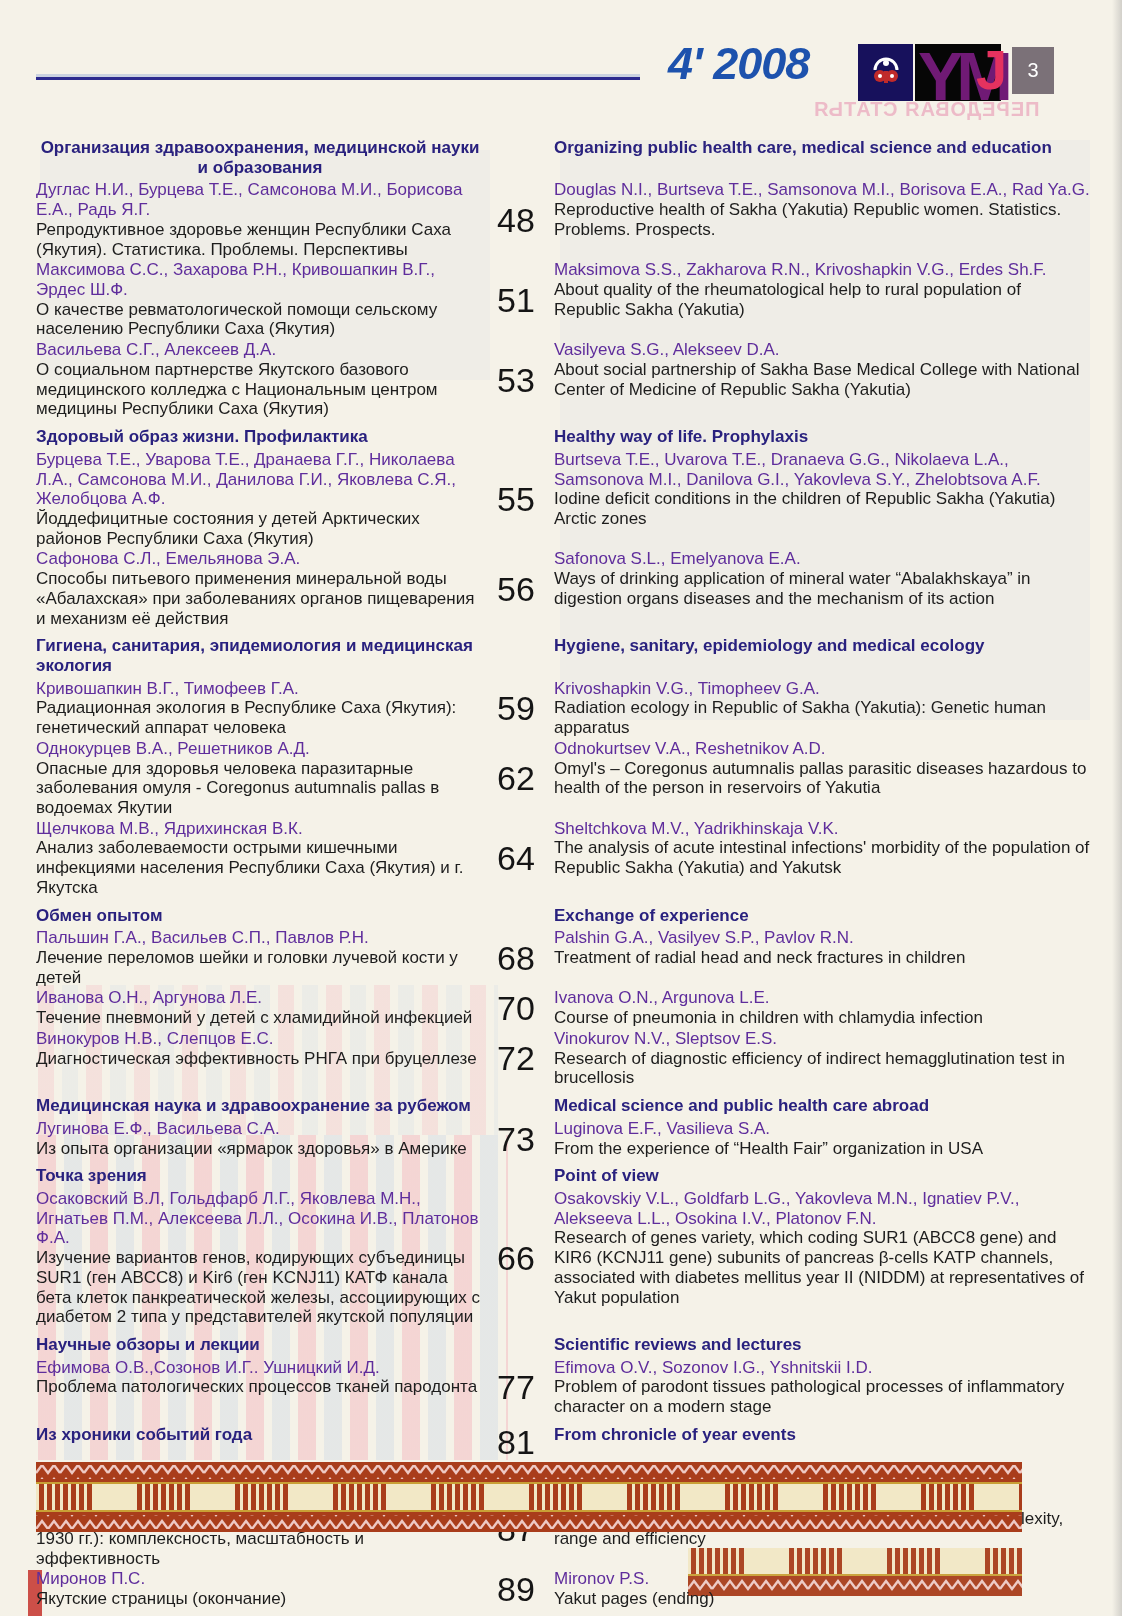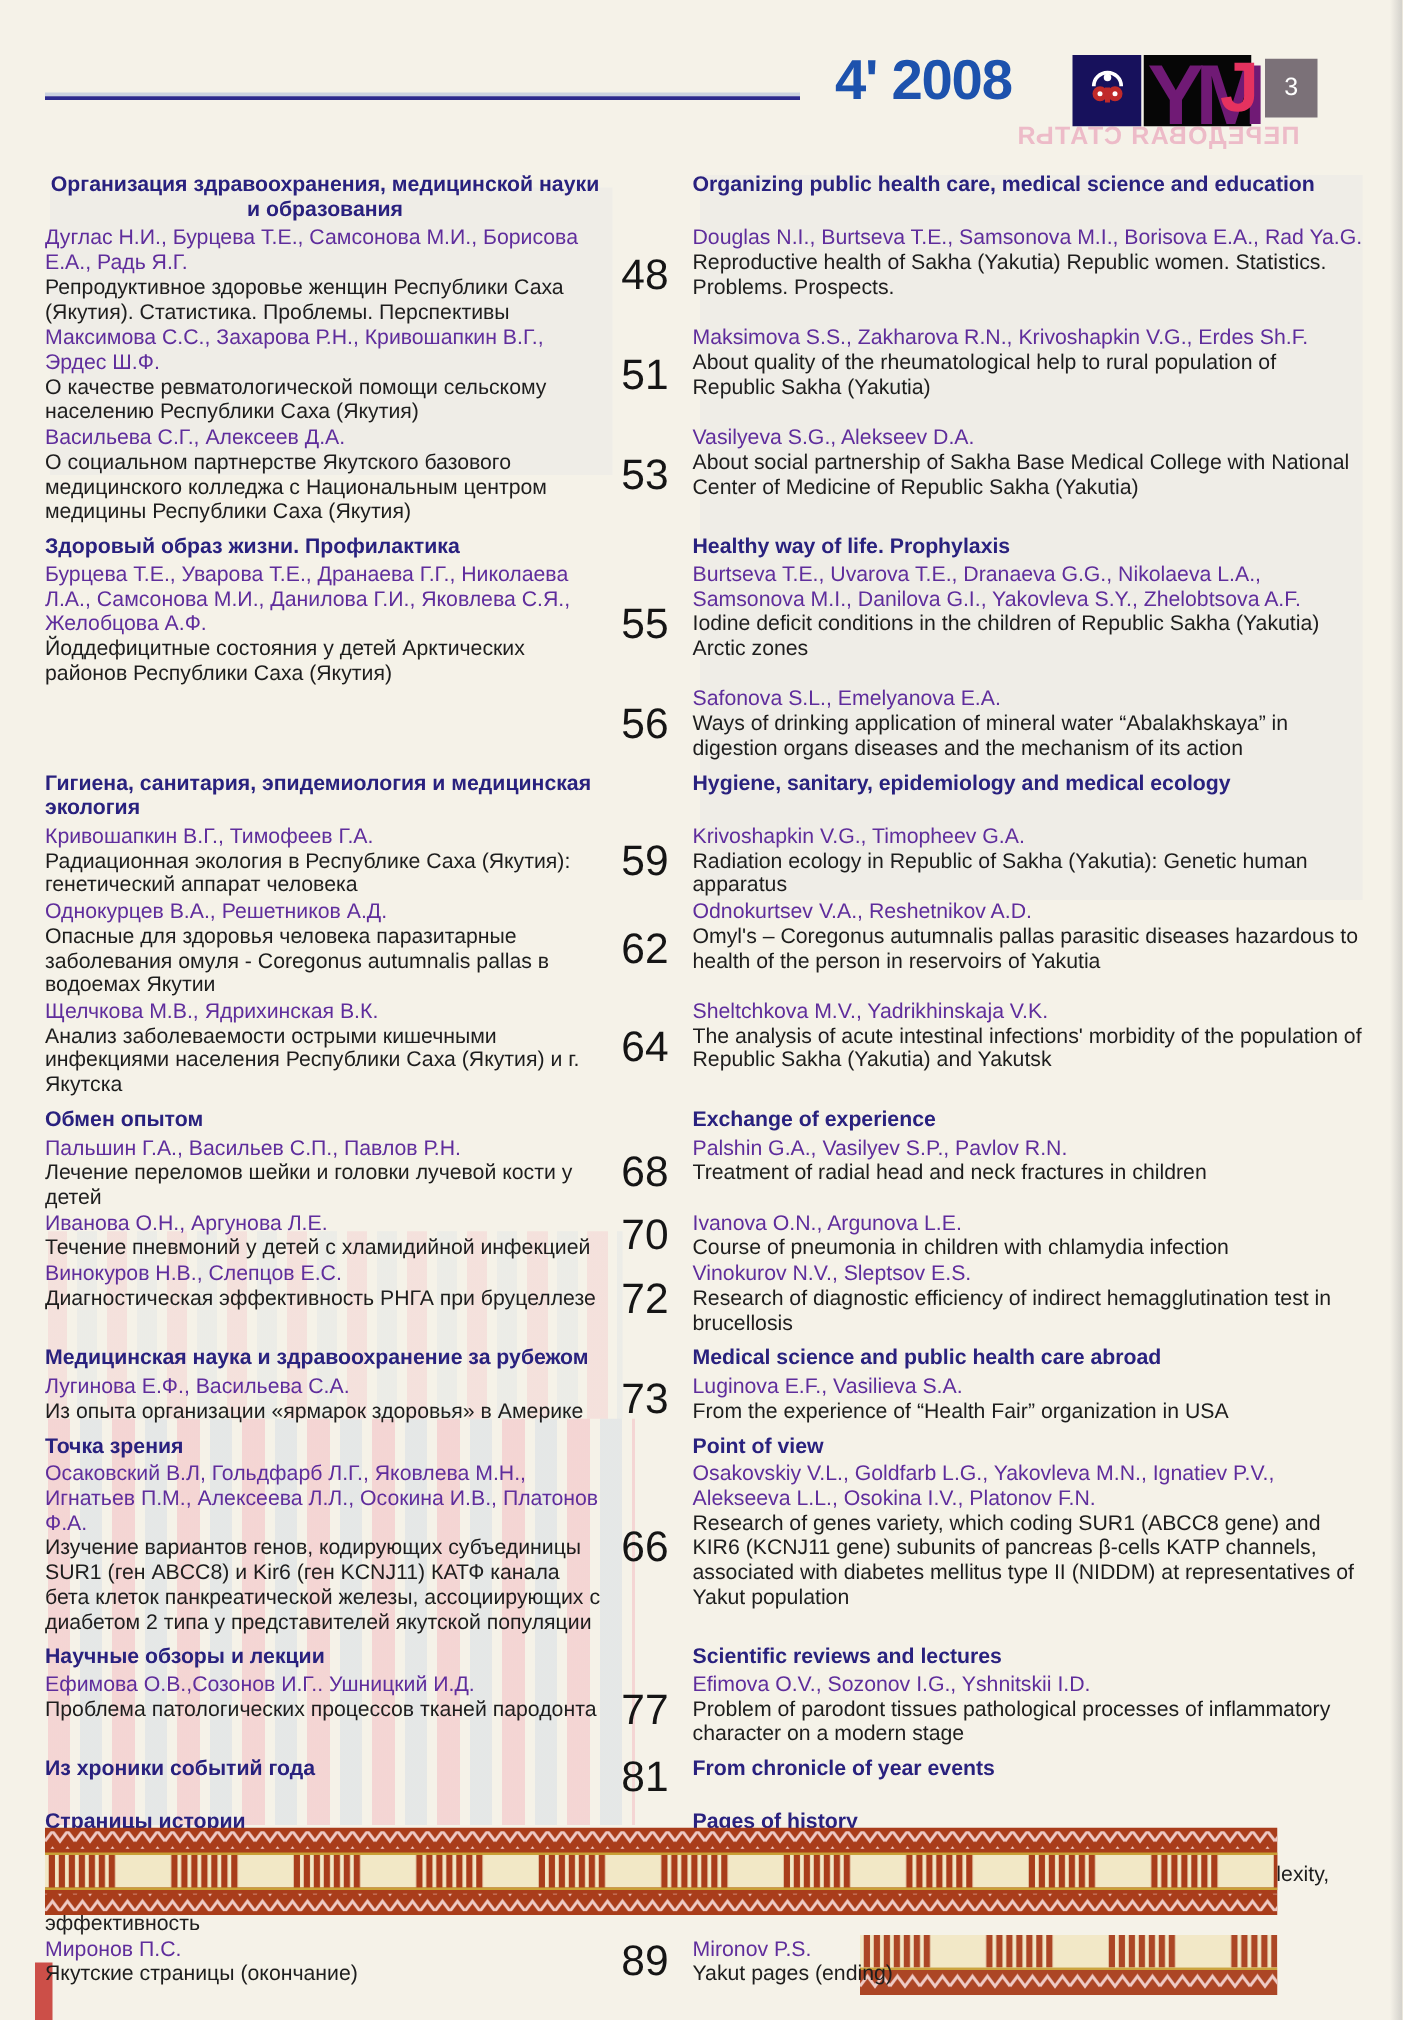--- a/index.html
+++ b/index.html
@@ -21,21 +21,21 @@
   .bleed-bars-strong{position:absolute;left:38px;top:1135px;width:470px;height:325px;
     background:repeating-linear-gradient(90deg,rgba(244,178,188,.45) 0 18px,rgba(255,255,255,0) 18px 26px,rgba(205,216,229,.40) 26px 44px,rgba(255,255,255,0) 44px 52px);
     filter:blur(.5px);}
   .ghost{position:absolute;right:82px;top:98px;transform:scaleX(-1);
     font-weight:bold;font-size:20px;letter-spacing:1px;color:rgba(224,97,146,.38);white-space:nowrap;}
   .red-corner{position:absolute;left:28px;top:1570px;width:14px;height:46px;background:rgba(196,51,44,.85);}
   
   .rule{position:absolute;left:36px;top:77px;width:604px;height:3px;background:#2c2a8e;
     box-shadow:0 -3px 0 0 rgba(150,170,215,.45);}
   .issue{position:absolute;left:668px;top:38px;font-size:45px;font-weight:bold;
-    color:#1d52ad;letter-spacing:-1px;white-space:nowrap;}
+    color:#1d52ad;letter-spacing:-1px;white-space:nowrap;font-style:italic;}
   .logo-emblem-box{position:absolute;left:858px;top:44px;width:55px;height:57px;background:#17115c;
     display:flex;align-items:center;justify-content:center;}
   .logo-black{position:absolute;left:915px;top:44px;width:86px;height:57px;background:#060606;}
   .logo-ym{position:absolute;left:918px;top:42px;font-size:68px;line-height:1;font-weight:bold;
     color:#701a75;letter-spacing:-7px;z-index:3;}
   .logo-j{position:absolute;left:976px;top:42px;font-size:56px;line-height:1;font-weight:bold;
     color:#e5325f;z-index:4;}
   .badge{position:absolute;left:1012px;top:47px;width:42px;height:47px;background:#7b7178;
     color:#fff;display:flex;align-items:center;justify-content:center;font-size:20px;z-index:3;}
   
@@ -139,20 +139,24 @@
         <div class="au">Бурцева Т.Е., Уварова Т.Е., Дранаева Г.Г., Николаева Л.А., Самсонова М.И., Данилова Г.И., Яковлева С.Я., Желобцова А.Ф.</div>
         <div class="ti">Йоддефицитные состояния у детей Арктических районов Республики Саха (Якутия)</div>
       </div>
       <div class="num">55</div>
       <div class="en">
         <div class="au">Burtseva T.E., Uvarova T.E., Dranaeva G.G., Nikolaeva L.A., Samsonova M.I., Danilova G.I., Yakovleva S.Y., Zhelobtsova A.F.</div>
         <div class="ti">Iodine deficit conditions in the children of Republic Sakha (Yakutia) Arctic zones</div>
       </div>
     </div>
     <div class="row erow">
+      <div class="ru">
+        <div class="au">Сафонова С.Л., Емельянова Э.А.</div>
+        <div class="ti">Способы питьевого применения минеральной воды «Абалахская» при заболеваниях органов пищеварения и механизм её действия</div>
+      </div>
       <div class="num">56</div>
       <div class="en">
         <div class="au">Safonova S.L., Emelyanova E.A.</div>
         <div class="ti">Ways of drinking application of mineral water “Abalakhskaya” in digestion organs diseases and the mechanism of its action</div>
       </div>
     </div>
 
     <div class="row hrow">
       <div class="ru hdr">Гигиена, санитария, эпидемиология и медицинская экология</div>
       <div class="num"></div>
@@ -254,21 +258,21 @@
       <div class="en hdr">Point of view</div>
     </div>
     <div class="row erow">
       <div class="ru">
         <div class="au">Осаковский В.Л, Гольдфарб Л.Г., Яковлева М.Н., Игнатьев П.М., Алексеева Л.Л., Осокина И.В., Платонов Ф.А.</div>
         <div class="ti">Изучение вариантов генов, кодирующих субъединицы SUR1 (ген ABCC8) и Kir6 (ген KCNJ11)  КАТФ канала бета клеток панкреатической железы, ассоциирующих с диабетом 2 типа у представителей якутской популяции</div>
       </div>
       <div class="num">66</div>
       <div class="en">
         <div class="au">Osakovskiy V.L., Goldfarb L.G., Yakovleva M.N., Ignatiev P.V., Alekseeva L.L., Osokina I.V., Platonov F.N.</div>
-        <div class="ti">Research of genes variety, which coding SUR1 (ABCC8 gene) and KIR6 (KCNJ11 gene) subunits of pancreas β-cells KATP channels, associated with diabetes mellitus type II (NIDDM) at representatives of Yakut population</div>
+        <div class="ti">Research of genes variety, which coding SUR1 (ABCC8 gene) and KIR6 (KCNJ11 gene) subunits of pancreas β-cells KATP channels, associated with diabetes mellitus year II (NIDDM) at representatives of Yakut population</div>
       </div>
     </div>
 
     <div class="row hrow">
       <div class="ru hdr">Научные обзоры и лекции</div>
       <div class="num"></div>
       <div class="en hdr">Scientific reviews and lectures</div>
     </div>
     <div class="row erow">
       <div class="ru">

